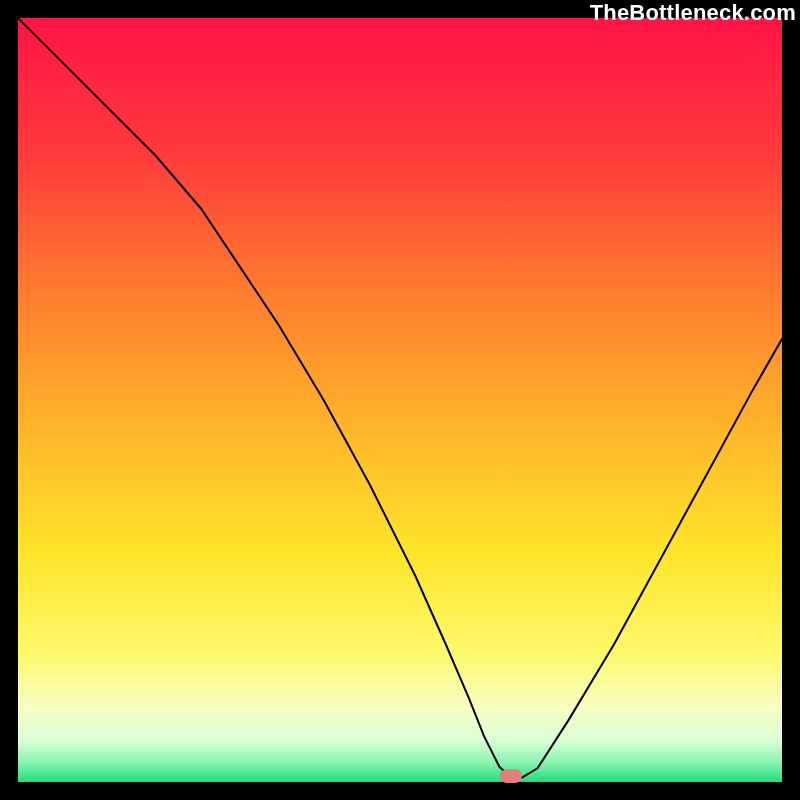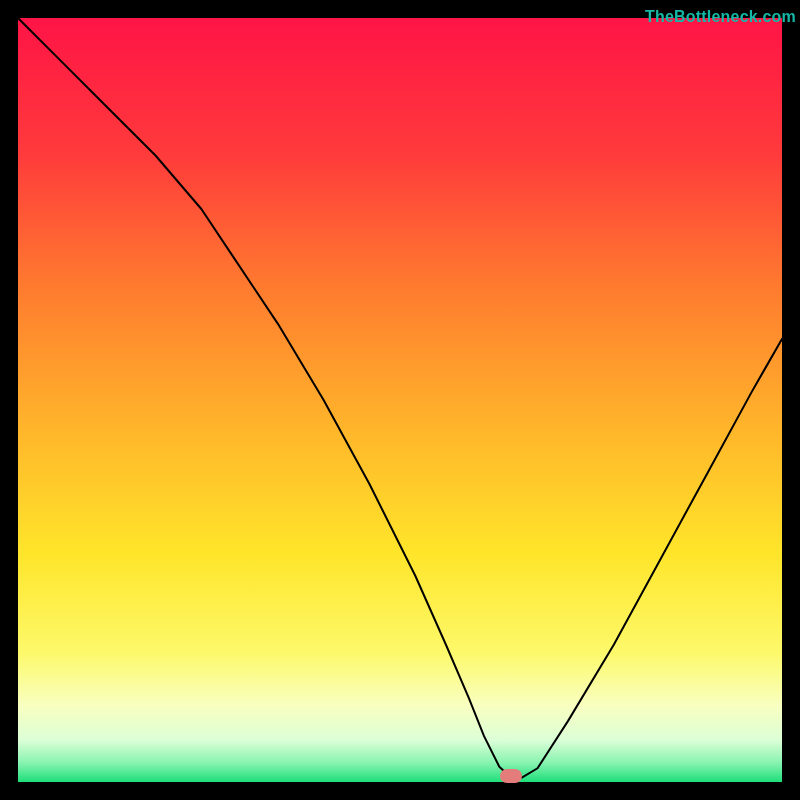--- a/index.html
+++ b/index.html
@@ -39,26 +39,26 @@
   }
   .marker {
     position: absolute;
     width: 22px;
     height: 14px;
     border-radius: 7px;
     transform: translate(-50%, -50%);
   }
   .watermark {
     position: absolute;
-    top: 8px;
+    top: 0px;
     right: 4px;
     font-family: Arial, Helvetica, sans-serif;
-    font-size: 16px;
+    font-size: 22px;
     font-weight: 600;
-    color: #14b8a6;
+    color: #ffffff;
     letter-spacing: 0.2px;
   }
 </style>
 </head>
 <body>
 
 <div class="frame">
 
   <div class="plot">
 

